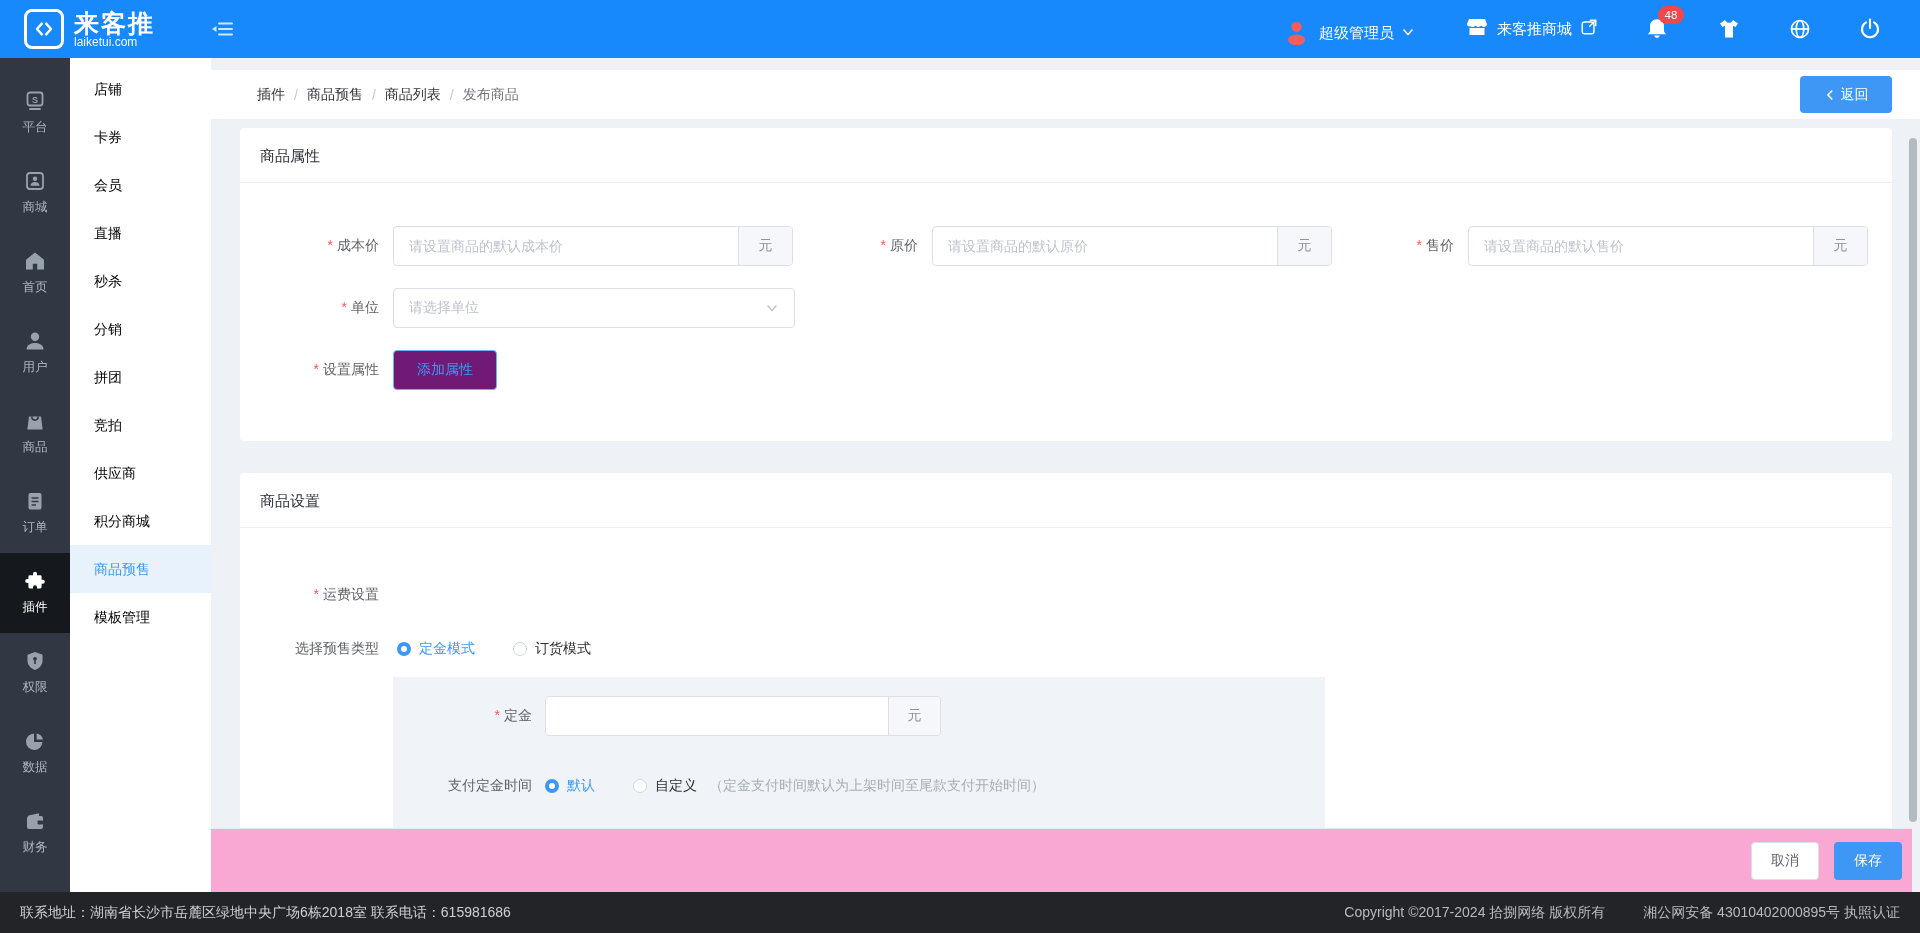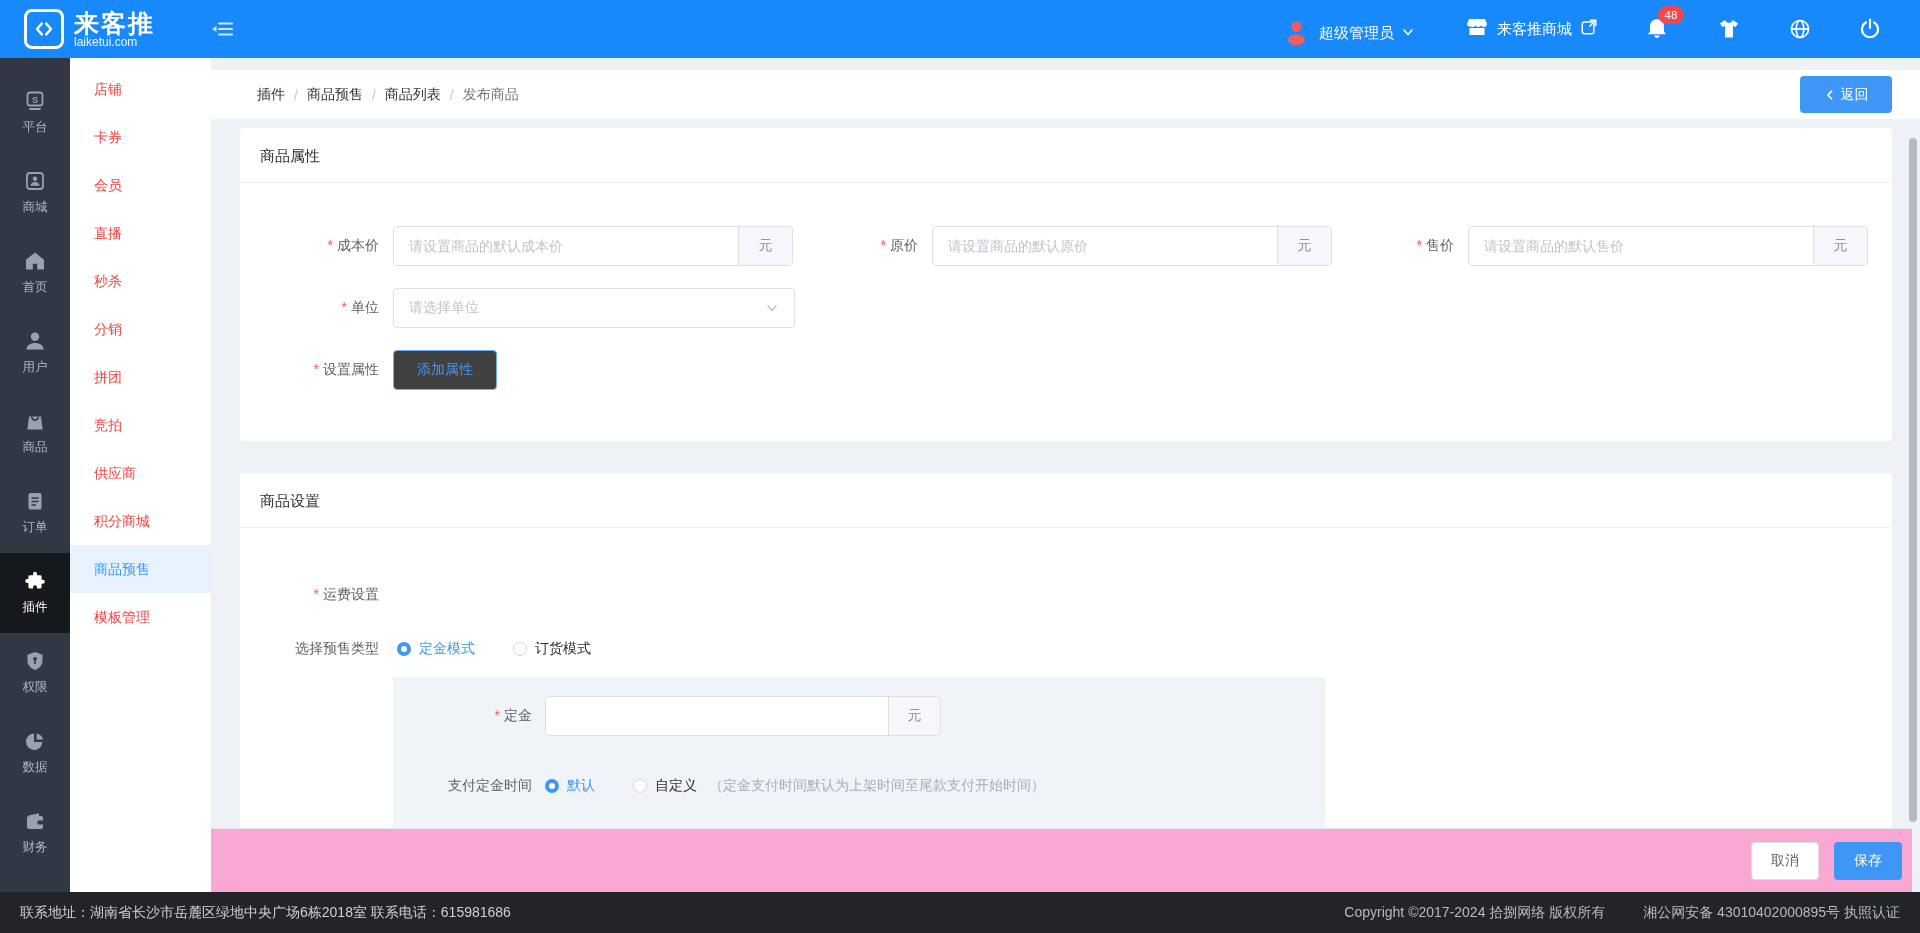--- a/index.html
+++ b/index.html
@@ -25,21 +25,21 @@
 
   
   .nav1 { position:absolute; left:0; top:58px; bottom:0; width:70px; background:#313844; padding-top:15px; z-index:2; overflow:hidden; }
   .n1item { height:80px; display:flex; flex-direction:column; align-items:center; justify-content:center; gap:7px; color:#98a2ad; cursor:pointer; }
   .n1item .n1lbl { font-size:12.5px; color:#aeb6c0; }
   .n1item.active { background:#15181d; color:#fff; }
   .n1item.active .n1lbl { color:#fff; }
 
   
   .nav2 { position:absolute; left:70px; top:58px; bottom:0; width:141px; background:#fff; padding-top:7px; z-index:2; }
-  .n2item { height:48px; line-height:48px; padding-left:24px; font-size:14px; color:#ef4444; cursor:pointer; }
+  .n2item { height:48px; line-height:48px; padding-left:24px; font-size:14px; color:#000000; cursor:pointer; }
   .n2item.active { background:#e8f2fd; color:#3e97f5; }
 
   
   .main { position:absolute; left:211px; top:58px; right:0; bottom:41px; z-index:1; }
   .topgap { height:12px; }
   .crumbbar { height:49px; background:#fff; display:flex; align-items:center; padding:0 28px 0 46px; }
   .crumbs { display:flex; align-items:center; font-size:14px; }
   .crumb { color:#2f3338; cursor:pointer; }
   .crumb.last { color:#71757c; cursor:default; }
   .crumb-sep { color:#c3c8d0; margin:0 9px; }
@@ -58,21 +58,21 @@
   .inputbox input { flex:1; border:none; outline:none; padding:0 15px; font-size:14px; color:#ec4899; font-family:inherit; background:transparent; min-width:0; }
   .inputbox input::placeholder { color:#bec4cd; }
   .suffix { width:54px; background:#f5f7fa; border-left:1px solid #dcdfe6; color:#909399; display:flex; align-items:center; justify-content:center; font-size:14px; flex:none; }
   .selectbox { height:40px; border:1px solid #dcdfe6; border-radius:4px; background:#fff; display:flex; align-items:center; justify-content:space-between; padding:16px 15px; cursor:pointer; flex:none; }
   .sel-placeholder { font-size:14px; color:#bec4cd; }
   .sel-value { font-size:14px; color:#5f6368; }
 
   .card-b1 { padding:43px 0 51px 0; }
   .card-b1 .row { margin-bottom:22px; }
   .card-b1 .row:last-child { margin-bottom:0; }
-  .btn-addattr { height:40px; padding:0 23px; border:1px solid #6fb1f8; background:#404040; color:#3e97f5; font-size:14px; border-radius:4px; cursor:pointer; font-family:inherit; }
+  .btn-addattr { height:40px; padding:0 23px; border:1px solid #6fb1f8; background:#701a75; color:#3e97f5; font-size:14px; border-radius:4px; cursor:pointer; font-family:inherit; }
 
   .card-b2 { padding-top:47px; }
   .radiorow { display:flex; align-items:center; height:26px; margin-top:21px; }
   .radio { display:flex; align-items:center; cursor:pointer; }
   .rdot { width:14px; height:14px; border-radius:50%; background:#fff; border:4px solid #3e97f5; flex:none; }
   .rdot.off { border:1px solid #d3d7de; }
   .rlbl { font-size:14px; margin-left:8px; color:#303133; }
   .rlbl.on { color:#3e97f5; }
   .panel { margin:15px 0 0 153px; width:932px; background:#f0f4f8; padding:19px 0 60px 0; }
   .plbl { width:152px; text-align:right; padding-right:13px; font-size:14px; color:#5f6368; flex:none; }

